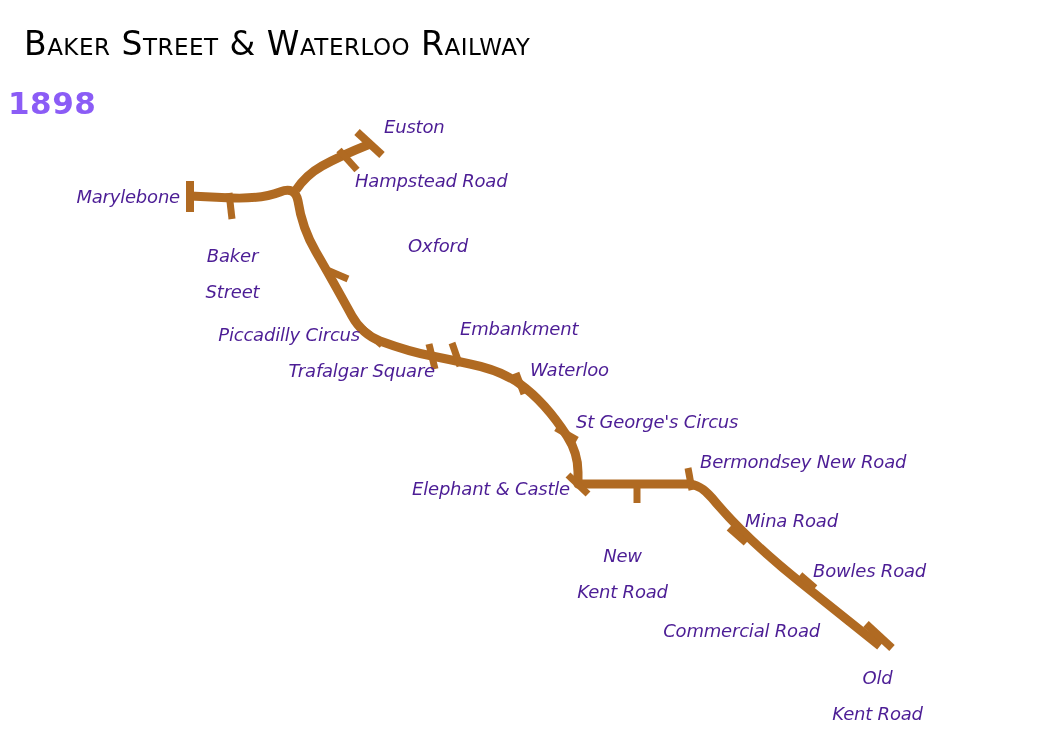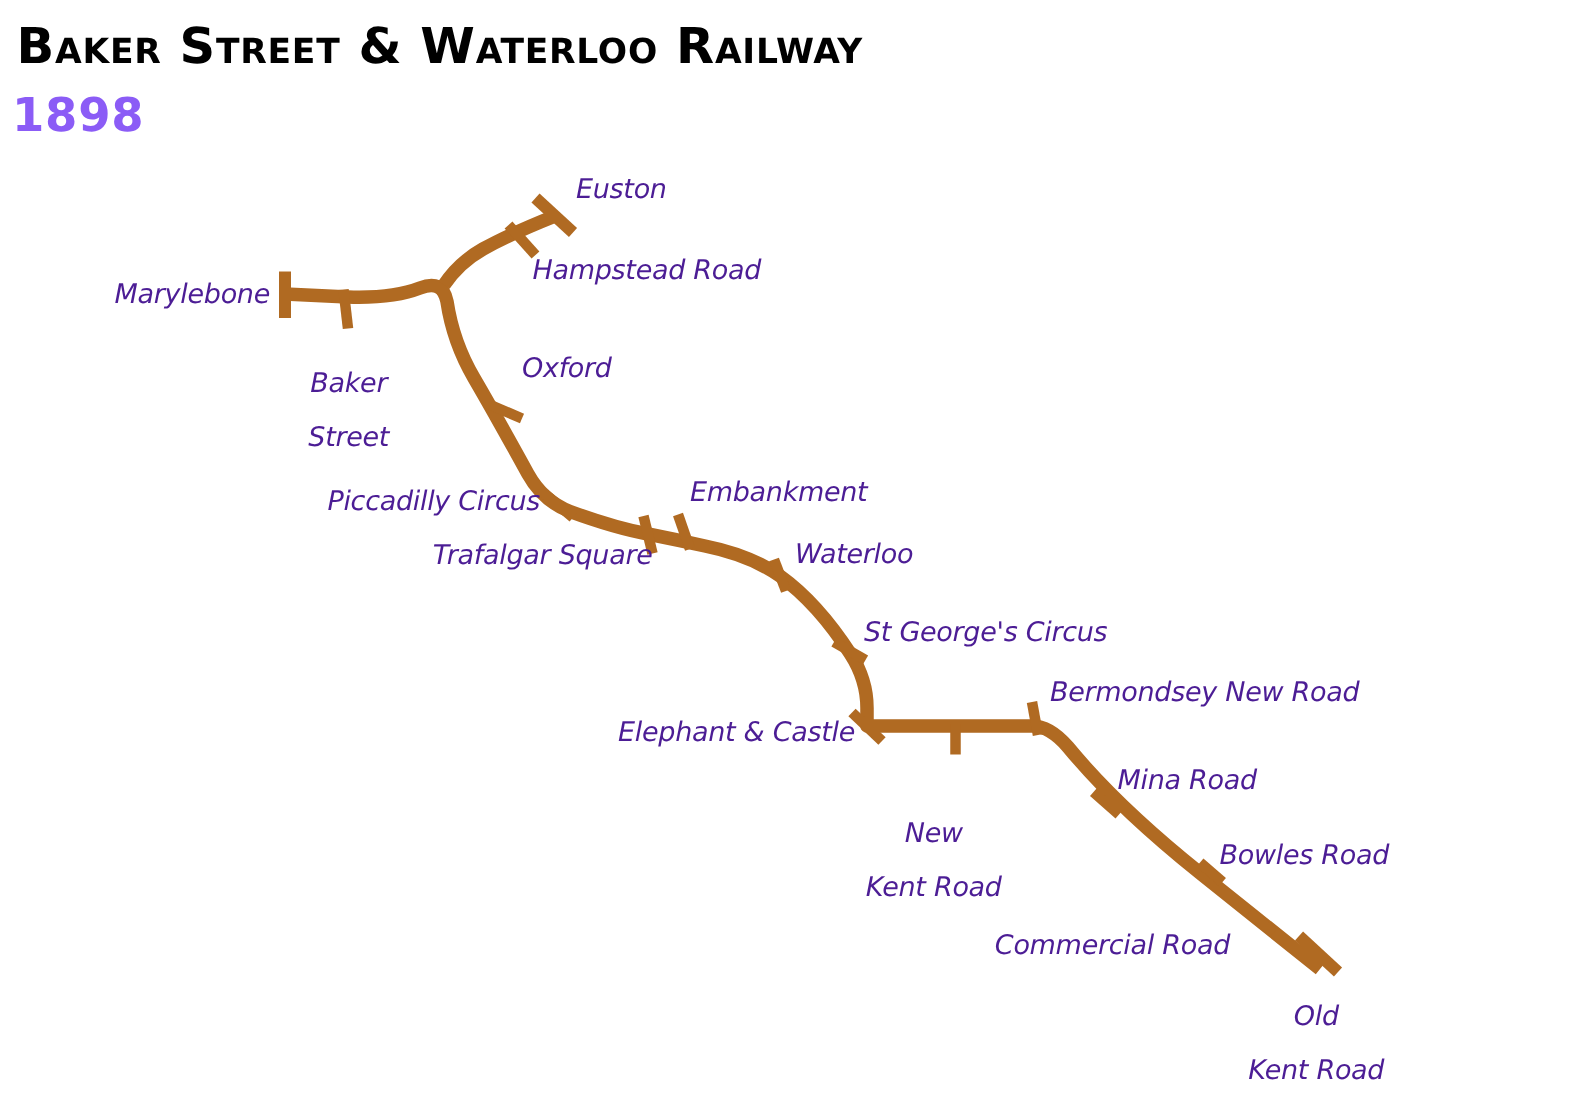--- a/index.html
+++ b/index.html
@@ -30,28 +30,28 @@
   }
   
   .title-block {
     position: absolute;
     left: 8px;
     top: 8px;
     z-index: 5;
   }
   .map-title {
     font-family: "DejaVu Sans", sans-serif;
-    font-weight: bold;
+    font-weight: normal;
     font-size: 33px;
     line-height: 40px;
     letter-spacing: 0.5px;
     font-variant: small-caps;
     color: #000000;
     white-space: nowrap;
-    margin: 3px;
+    margin: 16px;
   }
   .map-subtitle {
     font-family: "DejaVu Sans", sans-serif;
     font-weight: bold;
     font-size: 31px;
     line-height: 38px;
     letter-spacing: 0.5px;
     color: #8b5cf6;
     margin: 0;
     padding-top: 4px;
@@ -63,20 +63,21 @@
     font-size: 18px;
     line-height: 30px;
     color: #4c1d95;
     white-space: nowrap;
     z-index: 4;
     letter-spacing: -0.2px;
     font-style: italic;
   }
   .station-label.two-line {
     line-height: 36px;
+    text-align: center;
   }
   .station-label.align-right {
     text-align: right;
   }
   .station-label.align-center {
     text-align: center;
   }
   .lbl-line { display: block; }
 </style>
 </head>

